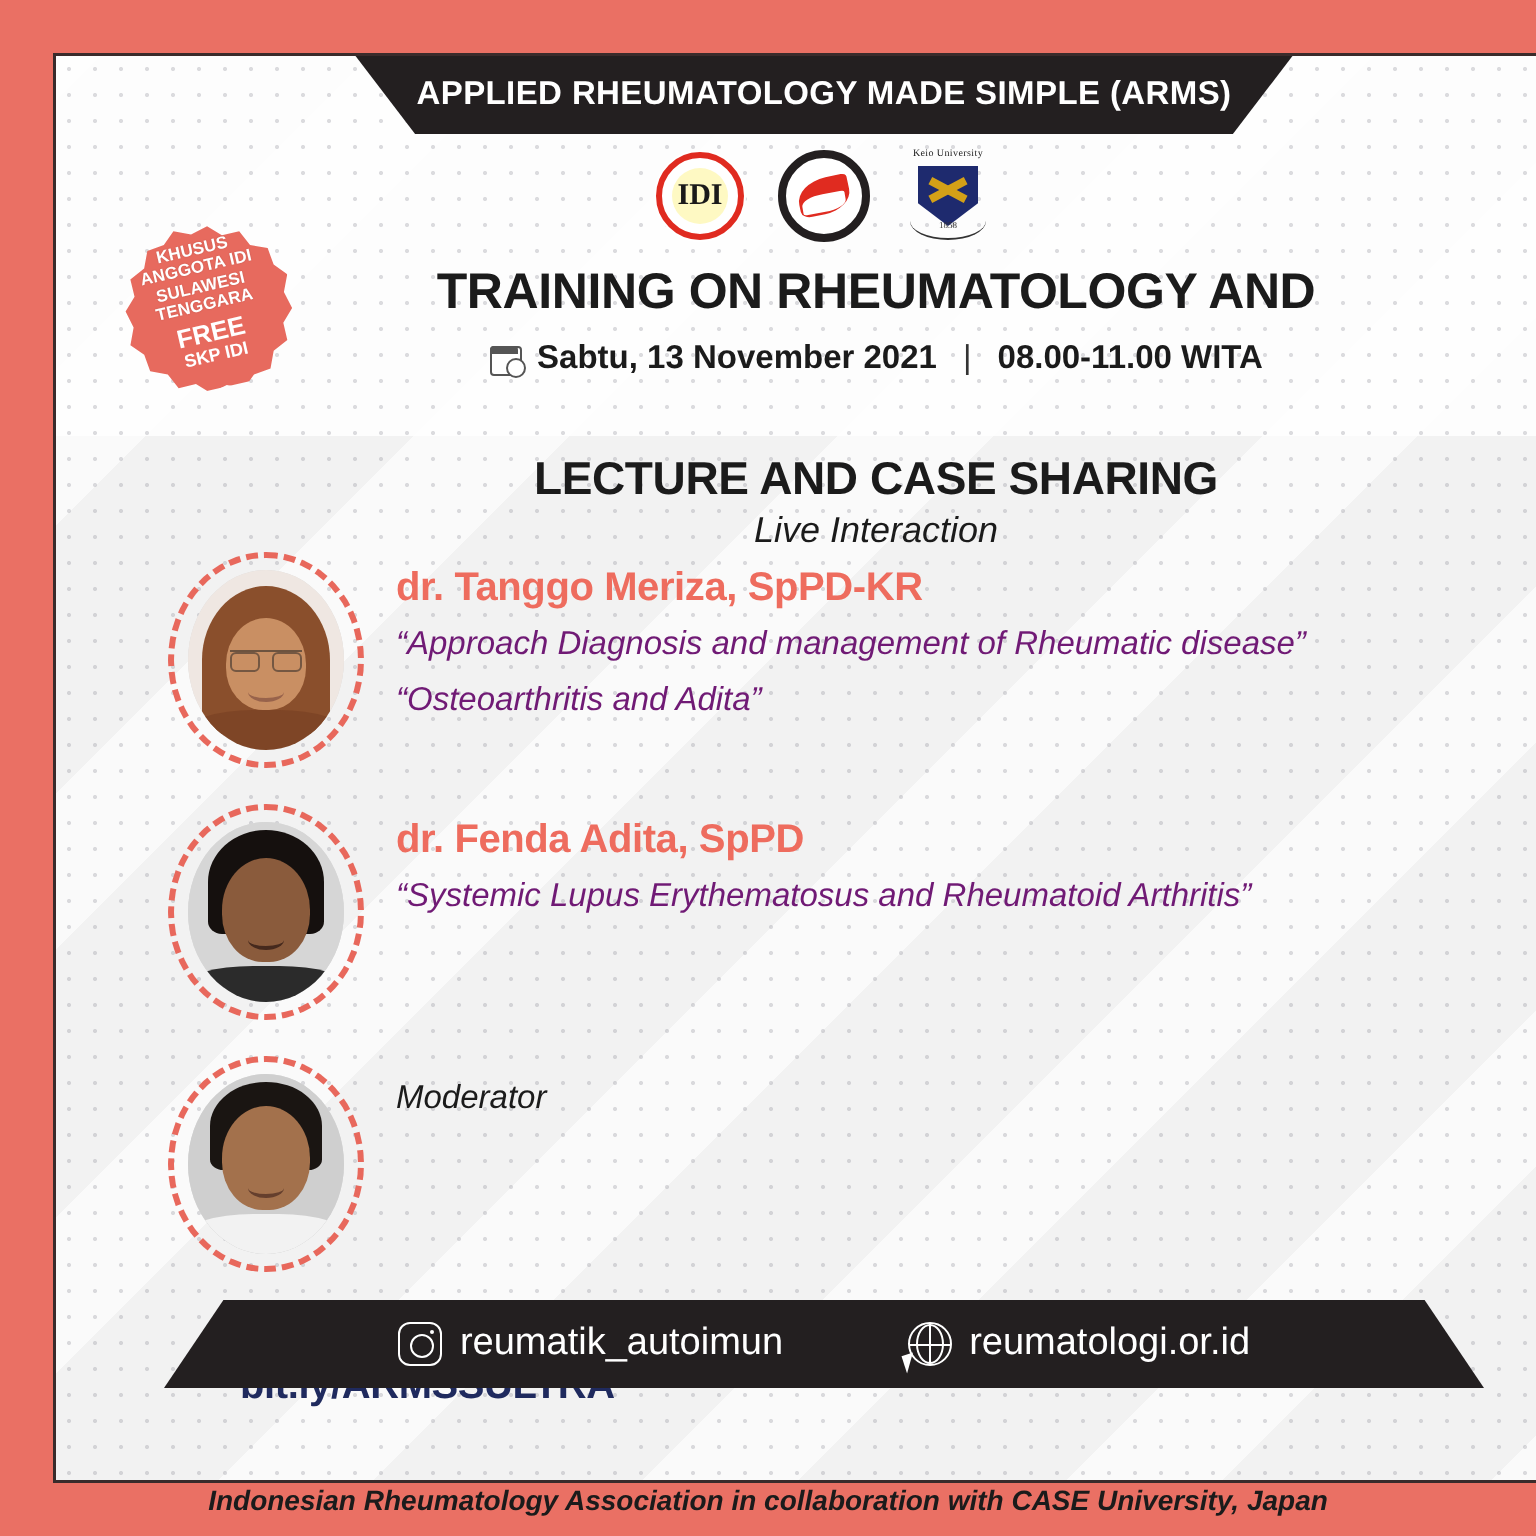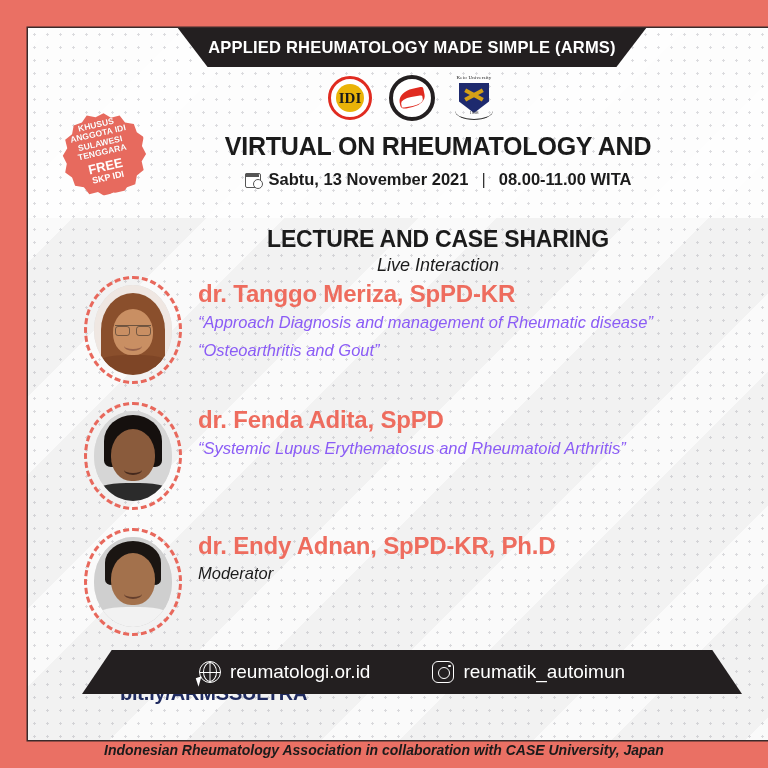--- a/index.html
+++ b/index.html
@@ -105,21 +105,21 @@
 
   .logo-idi { border-radius: 50%; background: #fff; }
   .logo-idi .ring {
     position: absolute; inset: 1px;
     border-radius: 50%;
     border: 3.5px solid #e02b20;
   }
   .logo-idi .inner {
     position: absolute; inset: 9px;
     border-radius: 50%;
-    background: #eab308;
+    background: #fef9c3;
     display: flex; align-items: center; justify-content: center;
     font-size: 15px; font-weight: bold; color: #1a1a1a;
     font-family: "Liberation Serif", serif;
   }
 
   .logo-ipr { border-radius: 50%; background: #fff; }
   .logo-ipr .ring {
     position: absolute; inset: 0;
     border-radius: 50%;
     border: 4px solid #231f20;
@@ -350,30 +350,30 @@
     position: absolute;
     left: 50%; transform: translateX(-50%);
     width: 18px; height: 8px;
     top: 56px;
     border-bottom: 2px solid rgba(120,70,60,.6);
     border-radius: 0 0 50% 50%;
   }
 
   .sp-text { padding-top: 6px; flex: 1 1 auto; min-width: 0; }
   .sp-name {
-    font-size: 24px;
+    font-size: 20px;
     font-weight: bold;
     color: #EE6C5E;
     line-height: 24px;
     letter-spacing: -0.2px;
   }
   .sp-topic {
     font-size: 16.5px;
     font-style: italic;
-    color: #8b5cf6;
+    color: #701a75;
     line-height: 24px;
     margin-top: 4px;
   }
   .sp-role {
     font-size: 16.5px;
     font-style: italic;
     color: #1b1b1b;
     line-height: 22px;
     margin-top: 4px;
   }
@@ -521,21 +521,21 @@
         <div class="l1">KHUSUS</div>
         <div class="l1">ANGGOTA IDI</div>
         <div class="l1">SULAWESI</div>
         <div class="l1">TENGGARA</div>
         <div class="l2">FREE</div>
         <div class="l3">SKP IDI</div>
       </div>
     </div>
 
     <div class="headline">
-      <div class="h1">VIRTUAL ON RHEUMATOLOGY AND</div>
+      <div class="h1">TRAINING ON RHEUMATOLOGY AND</div>
       <div class="datebar">
         <span class="cal-icon">
           <span class="body"></span>
             <span class="hdr"></span>
             <span class="clk"></span>
         </span>
         <span>Sabtu, 13 November 2021</span>
         <span class="sep">|</span>
         <span>08.00-11.00 WITA</span>
       </div>
@@ -556,21 +556,21 @@
             <div class="hair" style="width:64px;height:74px;top:8px;background:#8a4f2c"></div>
             <div class="head" style="width:40px;height:46px;top:24px;background:#c98f63"></div>
             <div class="glass"></div>
             <div class="smile"></div>
             <div class="body" style="width:80px;height:26px;background:#7e4526"></div>
           </div>
         </div>
         <div class="sp-text">
           <div class="sp-name">dr. Tanggo Meriza, SpPD-KR</div>
           <div class="sp-topic">“Approach Diagnosis and management of Rheumatic disease”</div>
-          <div class="sp-topic">“Osteoarthritis and Gout”</div>
+          <div class="sp-topic">“Osteoarthritis and Adita”</div>
         </div>
       </div>
 
       <div class="speaker">
         <div class="photo-wrap">
           <div class="dash-ring"></div>
           <div class="photo">
             <div class="sky" style="background:#d6d6d6"></div>
             <div class="hair" style="width:58px;height:52px;top:4px;background:#15100e"></div>
             <div class="head" style="width:44px;height:52px;top:18px;background:#8a5b3c"></div>
@@ -589,54 +589,53 @@
           <div class="dash-ring"></div>
           <div class="photo">
             <div class="sky" style="background:#cfcfcf"></div>
             <div class="hair" style="width:56px;height:44px;top:4px;background:#1a1512"></div>
             <div class="head" style="width:44px;height:52px;top:16px;background:#a3714c"></div>
             <div class="smile" style="top:52px;border-bottom-color:rgba(60,30,25,.6)"></div>
             <div class="body" style="width:82px;height:26px;background:#f2f2f2"></div>
           </div>
         </div>
         <div class="sp-text">
-          <div class="sp-name">dr. Endy Adnan, SpPD-KR, Ph.D</div>
           <div class="sp-role">Moderator</div>
         </div>
       </div>
 
     </div>
 
     <div class="reg-row">
       <div class="reg-left">
         <div class="reg-label">Free Registration:</div>
         <div class="reg-link">bit.ly/ARMSSULTRA</div>
       </div>
       <div class="reg-right">
         <div class="limit">Limited to 100 Participants</div>
       </div>
     </div>
 
     <div class="bottom-bar">
+      <div class="contact">
+        <span class="ig-icon">
+          <span class="sq"></span>
+            <span class="ci"></span>
+            <span class="dt"></span>
+        </span>
+        <span>reumatik_autoimun</span>
+      </div>
       <div class="contact">
         <span class="globe-icon">
           <span class="g"></span>
             <span class="m1"></span>
             <span class="m2"></span>
             <span class="m3"></span>
             <span class="cur"></span>
         </span>
         <span>reumatologi.or.id</span>
       </div>
-      <div class="contact">
-        <span class="ig-icon">
-          <span class="sq"></span>
-            <span class="ci"></span>
-            <span class="dt"></span>
-        </span>
-        <span>reumatik_autoimun</span>
-      </div>
     </div>
 
   </div>
 
   <div class="caption">Indonesian Rheumatology Association in collaboration with CASE University, Japan</div>
 </div>
 
 </body></html>

